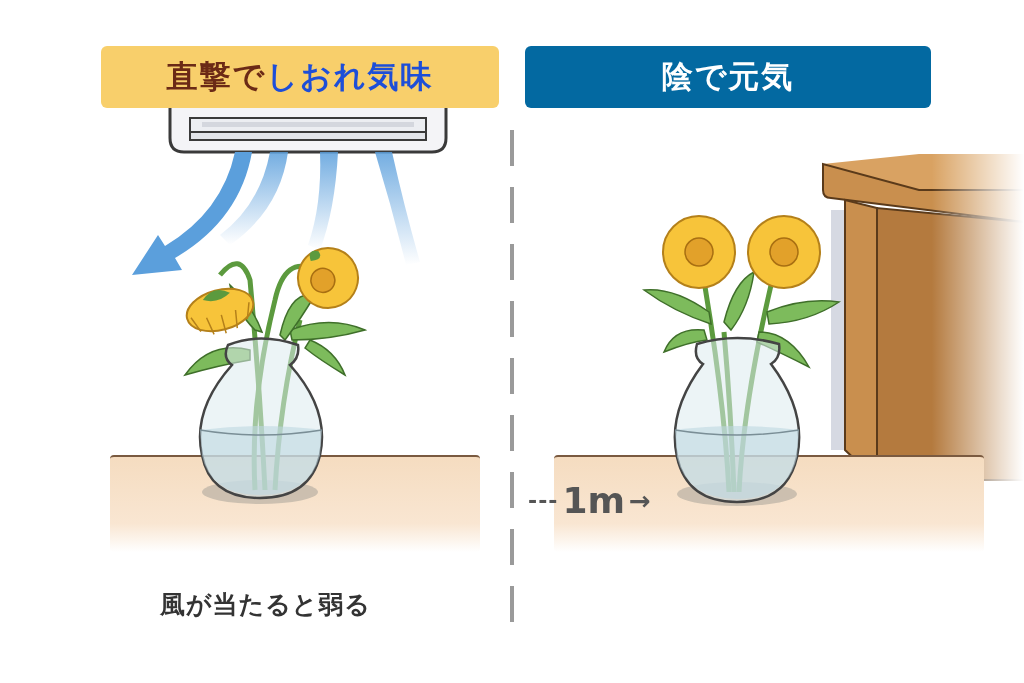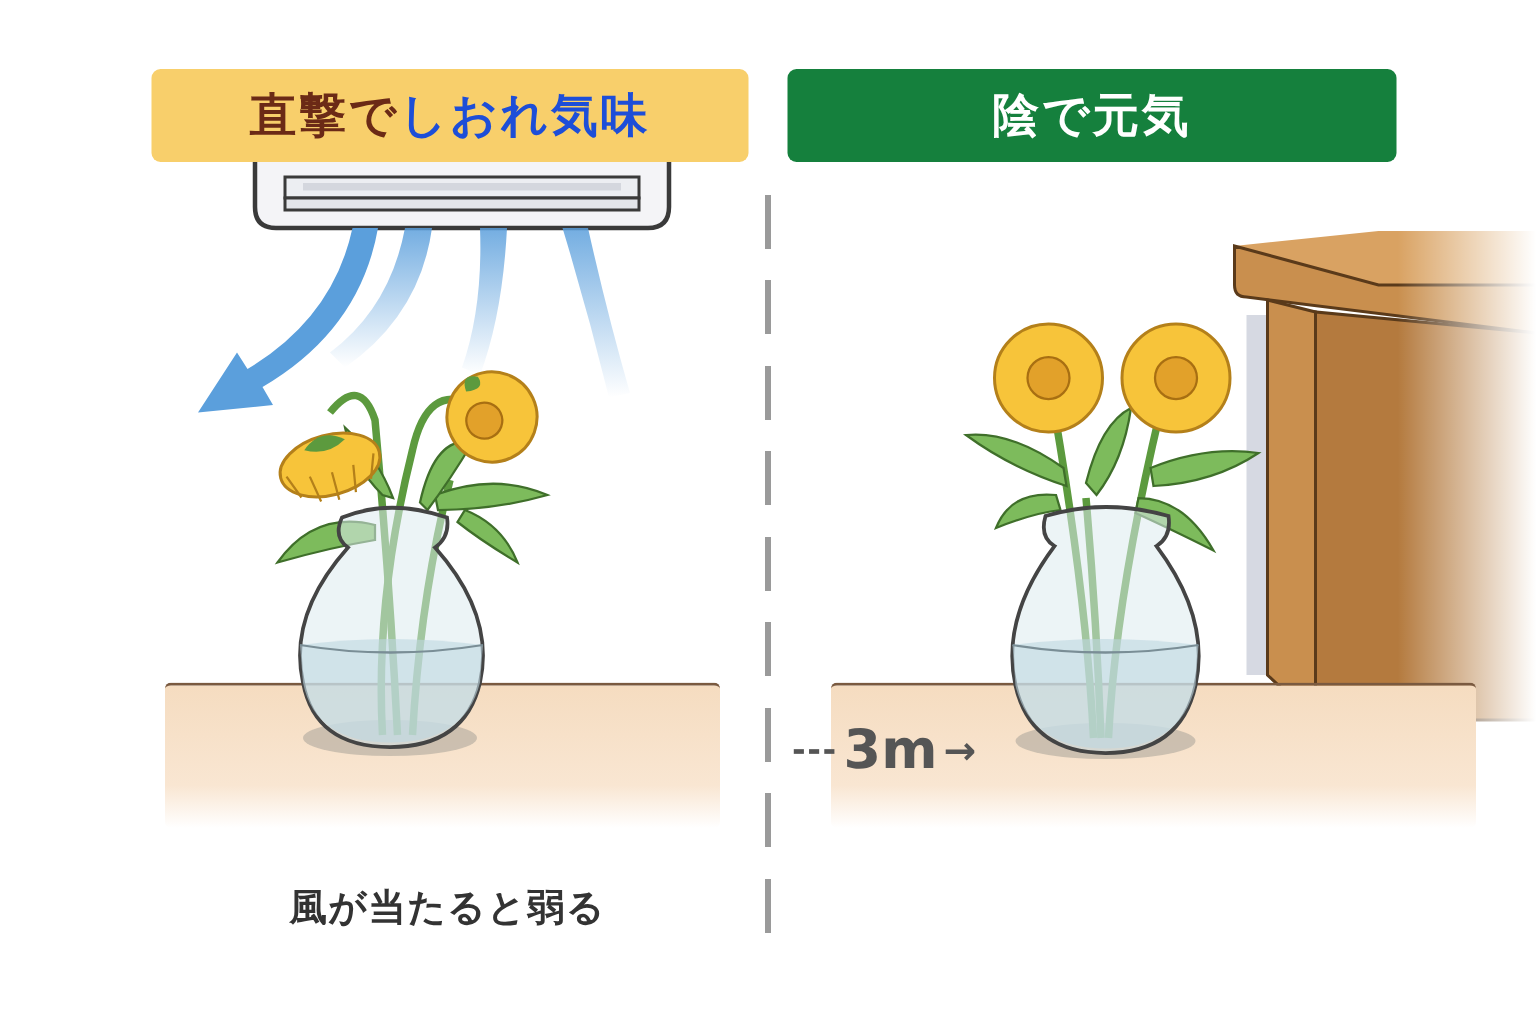--- a/index.html
+++ b/index.html
@@ -6,24 +6,24 @@
   body { width:1024px; height:683px; position:relative; overflow:hidden;
          font-family:"DejaVu Sans", sans-serif; }
   .panel { position:absolute; top:0; height:683px; }
   .panel-left { left:0; width:510px; }
   .panel-right { left:514px; width:510px; }
   .header-banner { position:absolute; top:46px; height:62px; border-radius:6px;
     display:flex; align-items:center; justify-content:center;
     font-weight:bold; font-size:31px; letter-spacing:2px;text-align:right; }
   .banner-left { left:101px; width:398px; background:#f8cf6b; color:#6b2a16; }
   .banner-left .accent { color:#1d4ed8; }
-  .banner-right { left:11px; width:406px; background:#15803d; color:#ffffff; }
+  .banner-right { left:11px; width:406px; background:#0369a1; color:#ffffff; }
   .caption { position:absolute; top:588px; font-weight:bold; font-size:25px; color:#333333;
     letter-spacing:1px; white-space:nowrap; }
-  .caption-left { left:160px;margin-left:33px; }
+  .caption-left { left:160px; }
   .caption-right { left:73px; }
   .divider { position:absolute; left:510px; top:130px; width:4px; height:500px;
     background:repeating-linear-gradient(to bottom,#9a9a9a 0 36px,transparent 36px 57px); }
   .floor { position:absolute; border-radius:4px; }
   .floor-left { left:110px; top:455px; width:370px; height:95px;
     background:linear-gradient(to bottom,#f5dcc0 0%,#f9e6d2 70%,rgba(255,255,255,0) 100%); border-top:2px solid #7a5a40; }
   .floor-right { left:40px; top:455px; width:430px; height:95px;
     background:linear-gradient(to bottom,#f5dcc0 0%,#f9e6d2 70%,rgba(255,255,255,0) 100%); border-top:2px solid #7a5a40; }
   .dist-label { position:absolute; left:14px; top:480px; font-weight:bold; font-size:36px; color:#555555;
     display:flex; align-items:center; gap:4px; }
@@ -138,17 +138,17 @@
       <circle r="36" fill="#f7c43a" stroke="#b4801a" stroke-width="2"></circle>
       <circle r="14" fill="#e2a12a" stroke="#a86f12" stroke-width="1.5"></circle>
     </g>
     <path d="M58,132 Q98,120 140,132 Q142,146 132,152 Q168,200 158,245 Q148,290 98,290 Q48,290 38,245 Q28,200 64,152 Q54,146 58,132 Z" fill="rgba(220,235,238,0.55)" stroke="#444" stroke-width="2.5"></path>
     <path d="M36,218 Q98,210 160,218 L158,245 Q148,287 98,287 Q48,287 38,245 Z" fill="rgba(190,215,225,0.6)"></path>
     <path d="M36,218 Q98,228 160,218" stroke="#7a8e96" stroke-width="1.5" fill="none"></path>
   </svg>
 
   <div class="dist-label">
     <span class="dash">---</span>
-    <span>3m</span>
+    <span>1m</span>
     <span class="arrow">→</span>
   </div>
 
 </div>
 
 </body></html>

